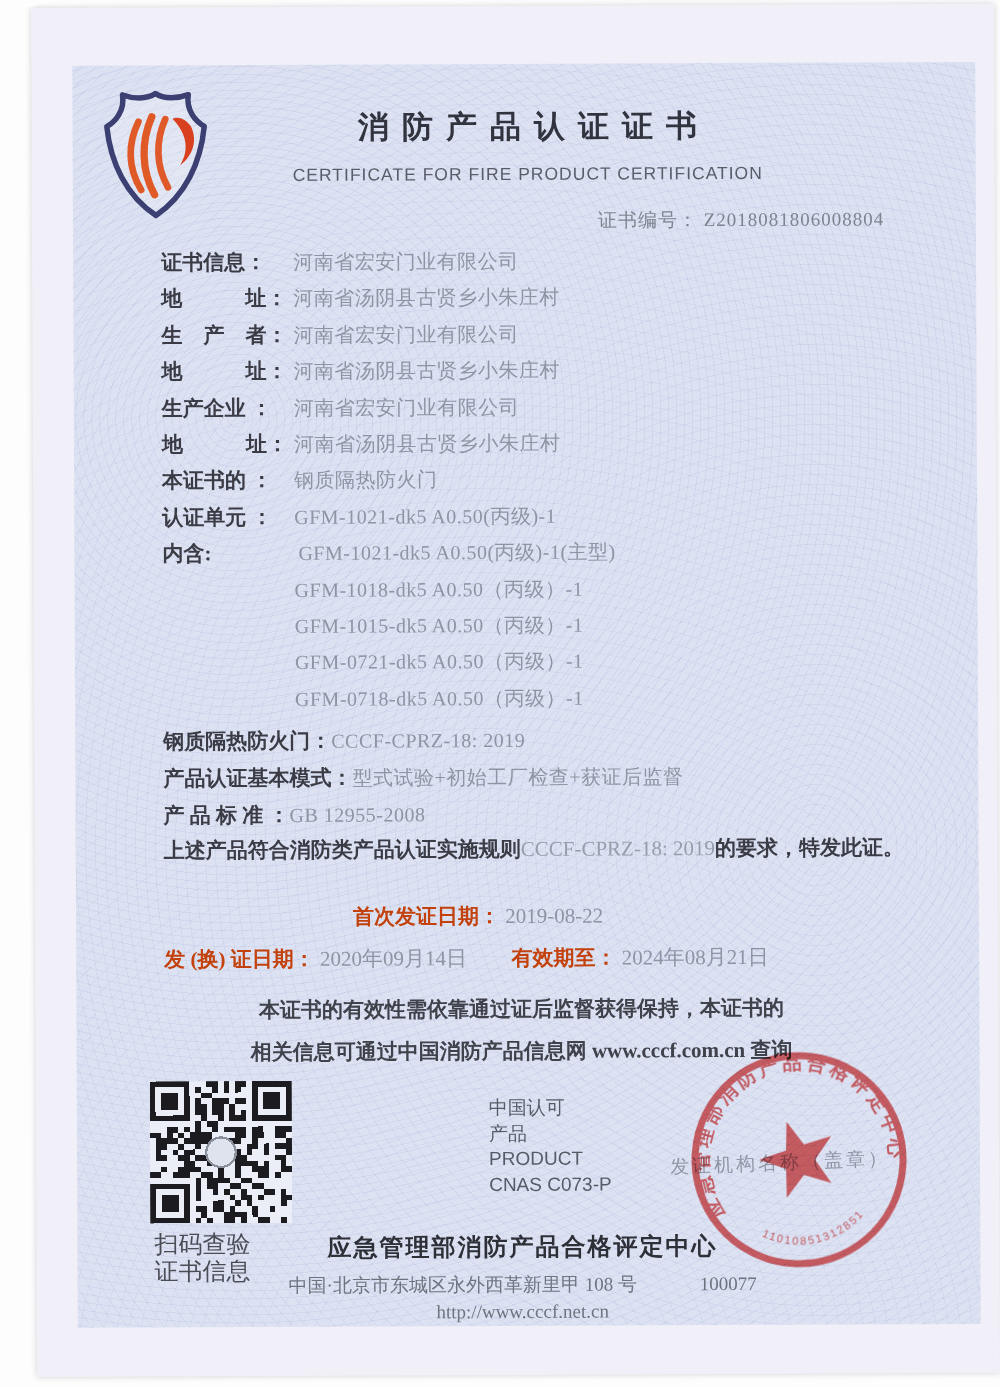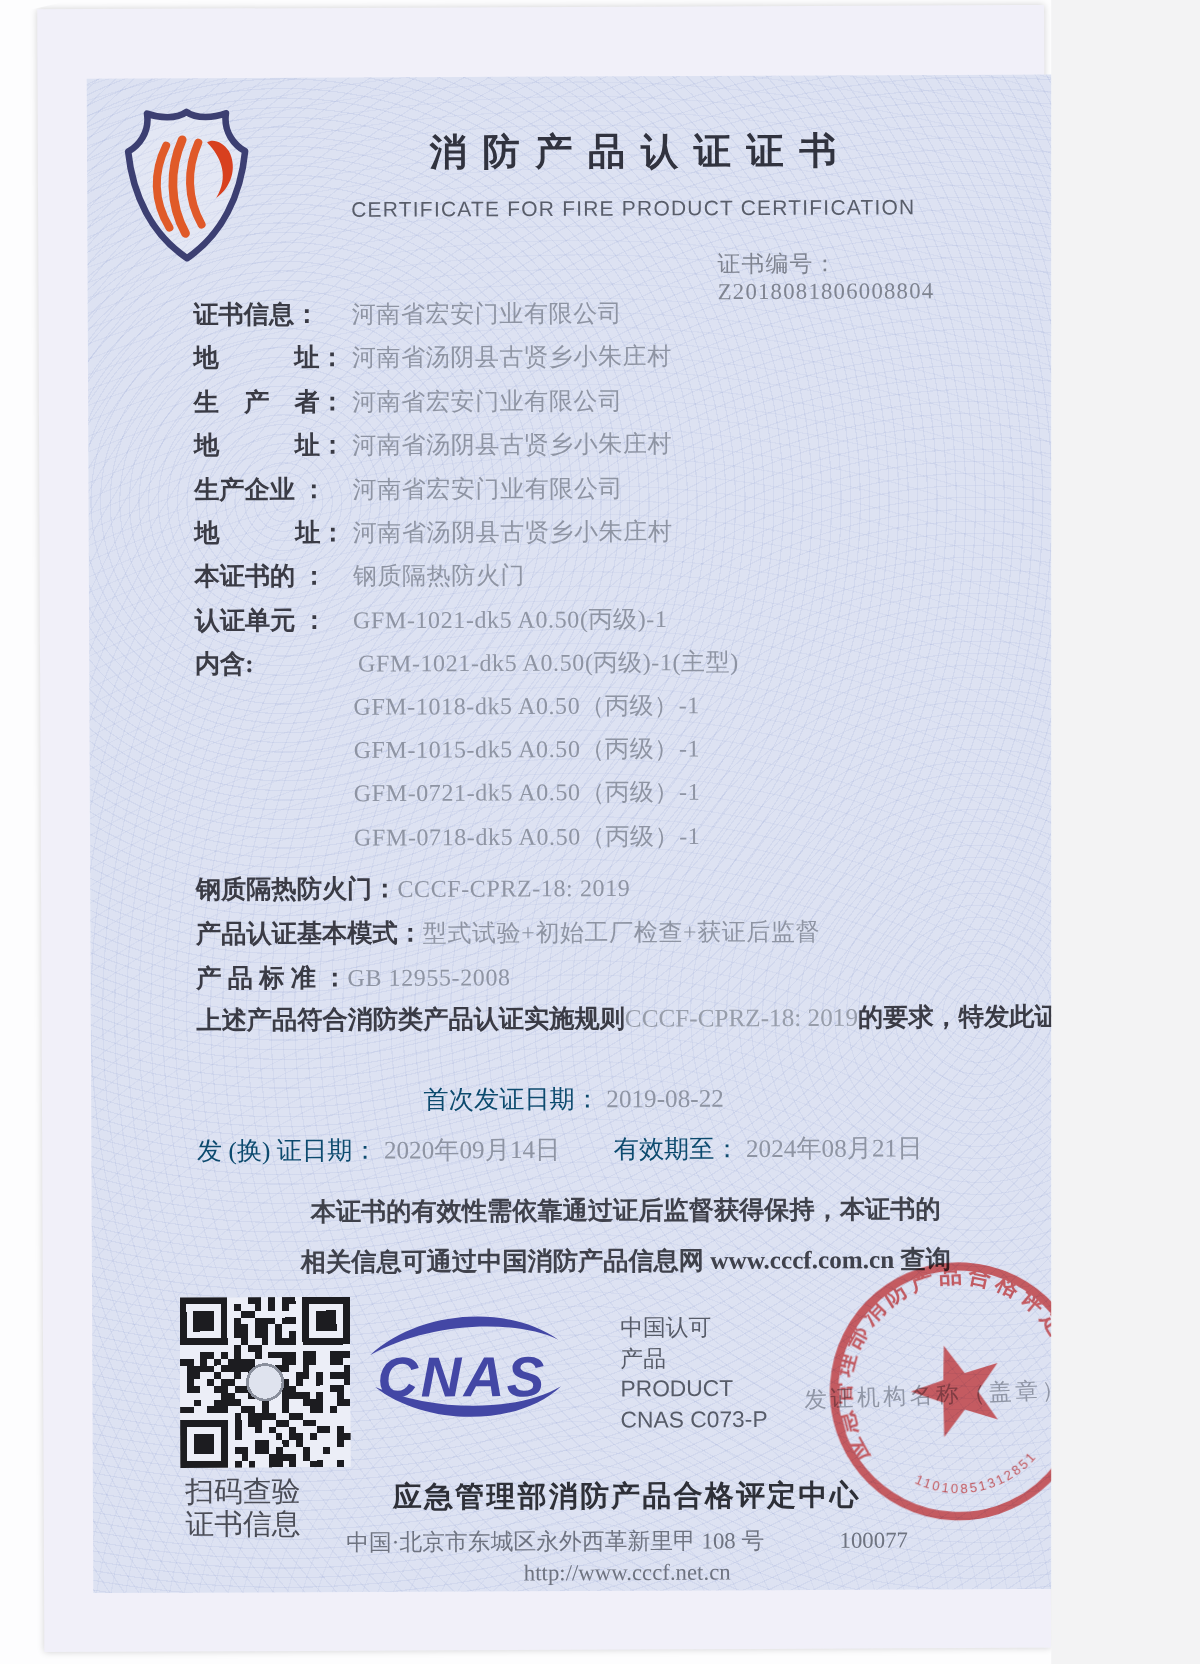--- a/index.html
+++ b/index.html
@@ -1,17 +1,17 @@
 <!DOCTYPE html>
 <html><head>
 <meta charset="utf-8">
 <style>
   html,body{margin:0;padding:0;}
   body{width:1000px;height:1387px;background:#f3f3f4;font-family:"Liberation Serif",serif;overflow:hidden;}
-  .stage{position:relative;width:876px;height:1387px;background:#fdfdfe;overflow:hidden;}
+  .stage{position:relative;width:1000px;height:1387px;background:#fdfdfe;overflow:hidden;}
   .tilt{position:absolute;inset:0;transform:rotate(-0.25deg);transform-origin:50% 50%;}
   .paper{position:absolute;left:34px;top:6px;right:3px;bottom:12px;background:#f1f0f9;box-shadow:0 0 6px rgba(0,0,0,0.18);}
   .panel{position:absolute;left:75px;top:64px;width:903px;height:1262px;background-color:#dde2f2;
     background-image:
       repeating-radial-gradient(circle at 18% 28%, rgba(110,130,195,0.10) 0 1px, transparent 1px 8px),
       repeating-radial-gradient(circle at 82% 62%, rgba(110,130,195,0.09) 0 1px, transparent 1px 10px),
       repeating-radial-gradient(circle at 45% 105%, rgba(110,130,195,0.07) 0 1px, transparent 1px 12px);}
   .layer{position:absolute;inset:0;}
   .header{position:absolute;left:240px;top:106px;width:580px;text-align:center;}
   .title{font-size:31px;font-weight:bold;color:#31333f;letter-spacing:13px;padding-left:13px;}
@@ -22,29 +22,29 @@
   .flabel{display:inline-block;min-width:132px;font-size:21px;font-weight:bold;color:#3a3b45;}
   .frow.inner .flabel{text-align:left;padding-right:4px;}
   .fvalue{font-size:20px;color:#8e94a3;letter-spacing:0.5px;}
   .rules{position:absolute;left:163px;top:722px;}
   .rrow{height:37px;line-height:37px;white-space:nowrap;}
   .rlabel{font-size:21px;font-weight:bold;color:#3a3b45;}
   .statement{position:absolute;left:163px;top:830px;width:745px;font-size:21px;line-height:38px;color:#3a3b45;font-weight:bold;}
   .statement .code{color:#979daa;font-weight:normal;}
   .dateline1{position:absolute;left:352px;top:902px;font-size:21px;}
   .dateline2{position:absolute;left:163px;top:944px;font-size:21px;}
-  .dlabel{font-weight:normal;color:#0c4a6e;}
+  .dlabel{font-weight:bold;color:#c2410c;}
   .dvalue{color:#8e94a3;}
   .gap{display:inline-block;width:34px;}
   .notes{position:absolute;left:120px;top:988px;width:800px;text-align:center;font-size:21px;line-height:42px;color:#3f414b;font-weight:bold;}
   .qrblock{position:absolute;left:148px;top:1080px;width:150px;text-align:left;}
   .qrblock svg{display:block;}
   .qrcap{margin-top:8px;font-size:24px;color:#4a4c56;line-height:27px;padding-left:4px;}
   .cnas{position:absolute;left:300px;top:1090px;}
-  .cnastext{position:absolute;left:487px;top:1095px;font-size:19px;line-height:25.5px;color:#565b68;font-family:"Liberation Sans",sans-serif;margin-left:28px;}
+  .cnastext{position:absolute;left:487px;top:1095px;font-size:19px;line-height:25.5px;color:#565b68;font-family:"Liberation Sans",sans-serif;}
   .issuer{position:absolute;left:668px;top:1150px;width:280px;font-size:19px;color:#9096a6;letter-spacing:3px;transform:rotate(-2deg);}
   .stamp{position:absolute;left:680px;top:1044px;width:234px;height:234px;opacity:0.82;mix-blend-mode:multiply;filter:blur(0.3px);}
   .f-org{position:absolute;left:120px;top:1231px;width:800px;text-align:center;font-size:24px;font-weight:bold;color:#2e3038;letter-spacing:2px;}
   .f-addr{position:absolute;left:120px;top:1272px;width:800px;text-align:center;font-size:19px;color:#6e7380;}
   .f-addr .post{margin-left:58px;}
   .f-url{position:absolute;left:120px;top:1301px;width:800px;text-align:center;font-size:19px;color:#6e7380;}
   .corner{position:absolute;left:0;top:0;width:0;height:0;border-top:14px solid #fdfdfe;border-right:60px solid transparent;}
 </style>
 </head>
 <body>
@@ -338,27 +338,20 @@
           <rect x="2" y="20" width="3" height="3"></rect>
         </g>
         <circle cx="12.5" cy="12.5" r="2.6" fill="#dfe3ee" stroke="#8a8f9c" stroke-width="0.4"></circle>
       </svg>
       <div class="qrcap">
         <div>扫码查验</div>
         <div>证书信息</div>
       </div>
     </div>
 
-    <div class="cnas">
-      <svg width="172" height="104" viewBox="0 0 168 102">
-        <path d="M6 38 C 45 2, 118 -4, 160 26 C 122 8, 52 12, 6 38 Z" fill="#4347a5"></path>
-        <path d="M10 64 C 50 96, 126 98, 162 64 C 124 86, 56 84, 10 64 Z" fill="#4347a5"></path>
-        <text x="12" y="72" font-size="46" font-weight="bold" font-style="italic" font-family="Liberation Sans, sans-serif" fill="#4347a5" letter-spacing="2">CNAS</text>
-      </svg>
-    </div>
 
     <div class="cnastext">
       <div>中国认可</div>
       <div>产品</div>
       <div>PRODUCT</div>
       <div>CNAS C073-P</div>
     </div>
 
     <div class="issuer">发证机构名称（盖章）</div>
 

